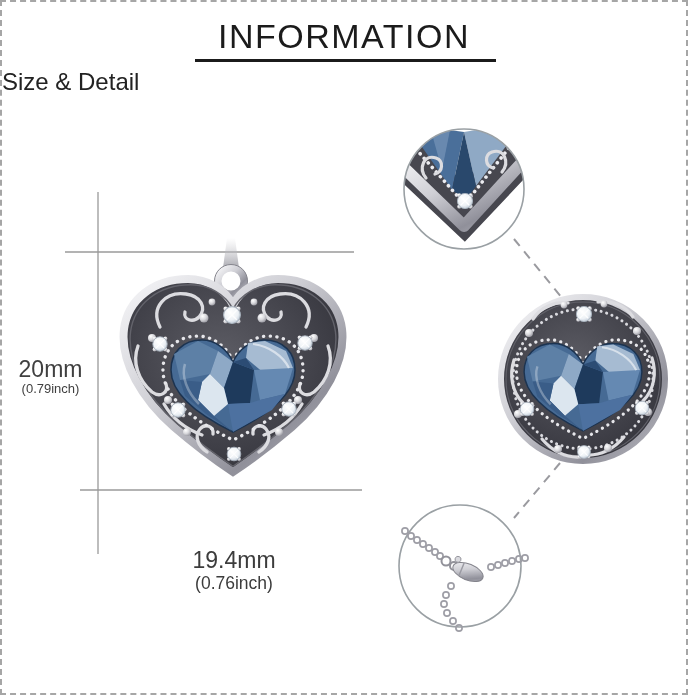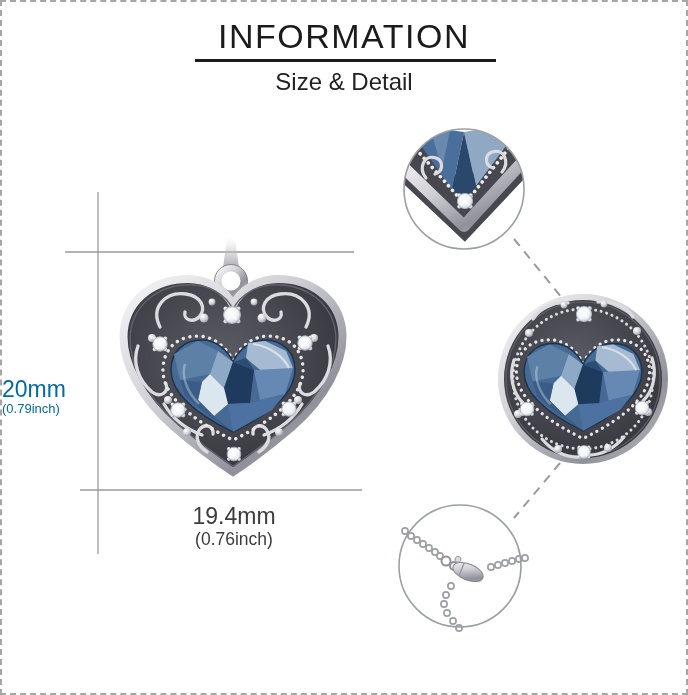--- a/index.html
+++ b/index.html
@@ -7,26 +7,26 @@
     position:relative;width:688px;height:695px;background:#ffffff;
     box-sizing:border-box;border:2px dashed #a6a6a6;overflow:hidden;
     font-family:"Liberation Sans", sans-serif;
   }
   .abs{position:absolute;}
   .title{
     left:0;top:15px;width:100%;text-align:center;
     font-size:34px;letter-spacing:1.5px;color:#1b1b1b;font-weight:400;
   }
   .title-underline{left:193px;top:57px;width:301px;height:3px;background:#1b1b1b;}
-  .subtitle{left:0;top:66px;width:100%;text-align:center;font-size:24px;color:#222;}
-  .dim-height{left:0;top:374px;width:97px;text-align:left;color:#0369a1;line-height:1.15;}
+  .subtitle{left:0;top:66px;width:100%;text-align:left;font-size:24px;color:#222;}
+  .dim-height{left:0;top:354px;width:97px;text-align:center;color:#404040;line-height:1.15;}
   .dim-height .mm{font-size:23px;}
   .dim-height .inch{font-size:13px;}
   .dim-width{left:132px;top:501px;width:200px;text-align:center;color:#3c3c3c;line-height:1.15;}
-  .dim-width .mm{font-size:23px;}
+  .dim-width .mm{font-size:23px;margin-top:44px;}
   .dim-width .inch{font-size:17.5px;text-align:center;}
   svg{display:block;}
 </style>
 </head>
 <body>
 
 <div class="page">
 
   <svg class="abs" style="left:0;top:0" width="688" height="695" viewBox="0 0 688 695">
     <defs>

